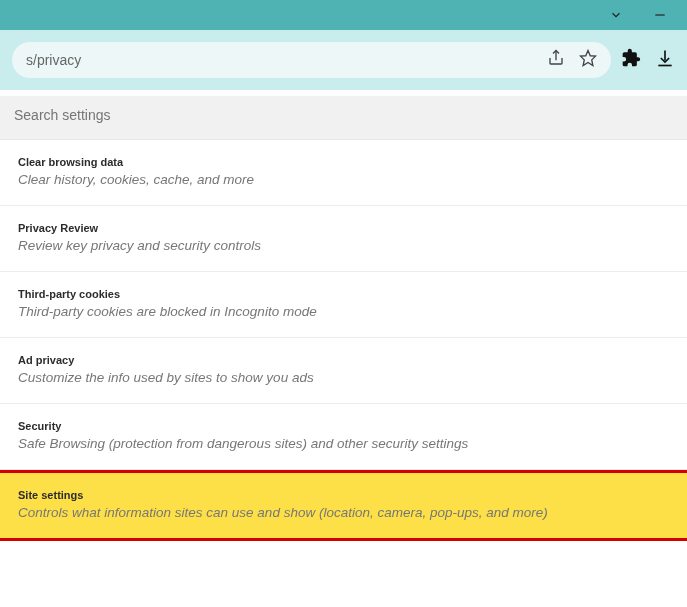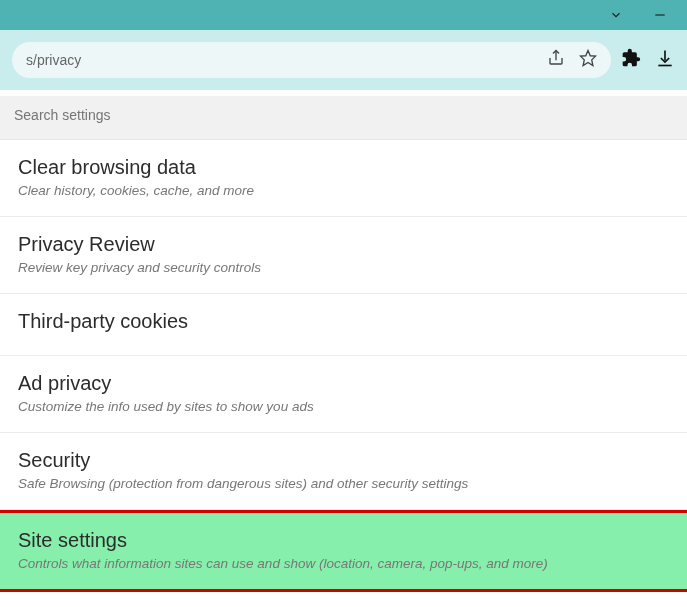--- a/index.html
+++ b/index.html
@@ -76,33 +76,34 @@
     }
     .list {
       background: #fff;
     }
     .item {
       padding: 16px 18px 18px 18px;
       border-bottom: 1px solid #ececec;
       cursor: pointer;
     }
     .item-title {
-      font-size: 20px;
+      font-size: 11px;
       color: #2c2c2c;
       margin-bottom: 4px;
+      font-weight: bold;
     }
     .item-desc {
       font-size: 13.5px;
       color: #777;
       font-style: italic;
     }
     .highlight {
       border-top: 3px solid #d40000;
       border-bottom: 3px solid #d40000;
-      background: #86efac;
+      background: #fde047;
     }
   </style>
 </head>
 <body>
 
 <div class="titlebar">
   <span>
     <svg width="14" height="14" viewBox="0 0 24 24" fill="none" stroke="#222" stroke-width="2">
         <polyline points="6 9 12 15 18 9"></polyline>
       </svg>
@@ -161,20 +162,21 @@
     <div class="item-desc">Clear history, cookies, cache, and more</div>
   </div>
 
   <div class="item">
     <div class="item-title">Privacy Review</div>
     <div class="item-desc">Review key privacy and security controls</div>
   </div>
 
   <div class="item">
     <div class="item-title">Third-party cookies</div>
+    <div class="item-desc">Third-party cookies are blocked in Incognito mode</div>
   </div>
 
   <div class="item">
     <div class="item-title">Ad privacy</div>
     <div class="item-desc">Customize the info used by sites to show you ads</div>
   </div>
 
   <div class="item">
     <div class="item-title">Security</div>
     <div class="item-desc">Safe Browsing (protection from dangerous sites) and other security settings</div>

